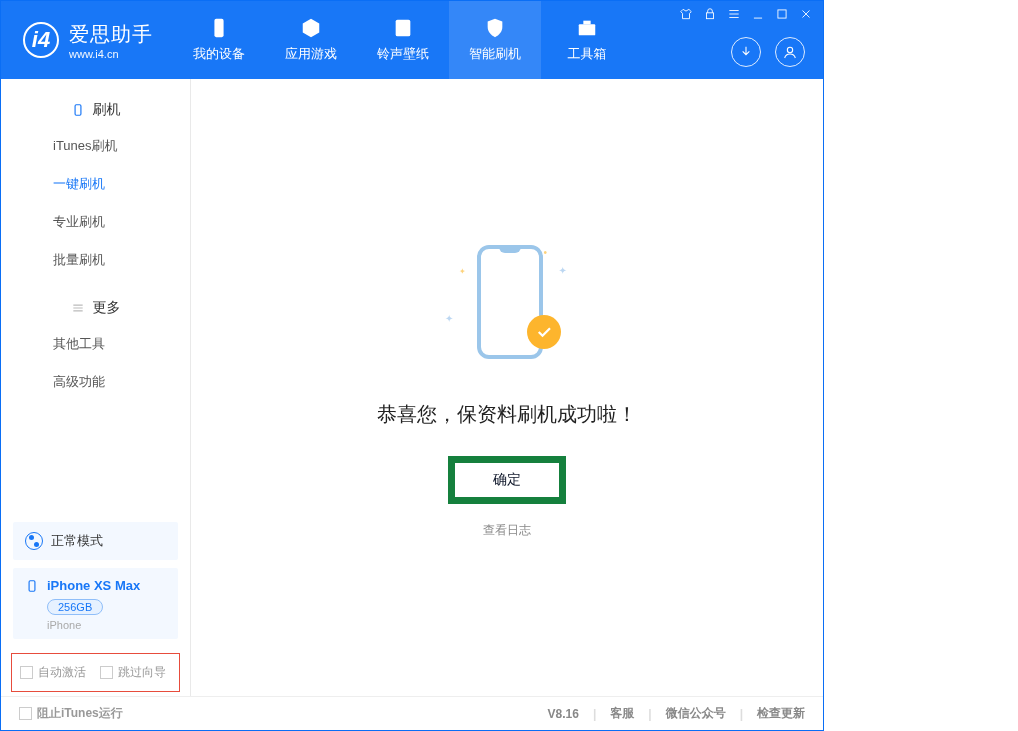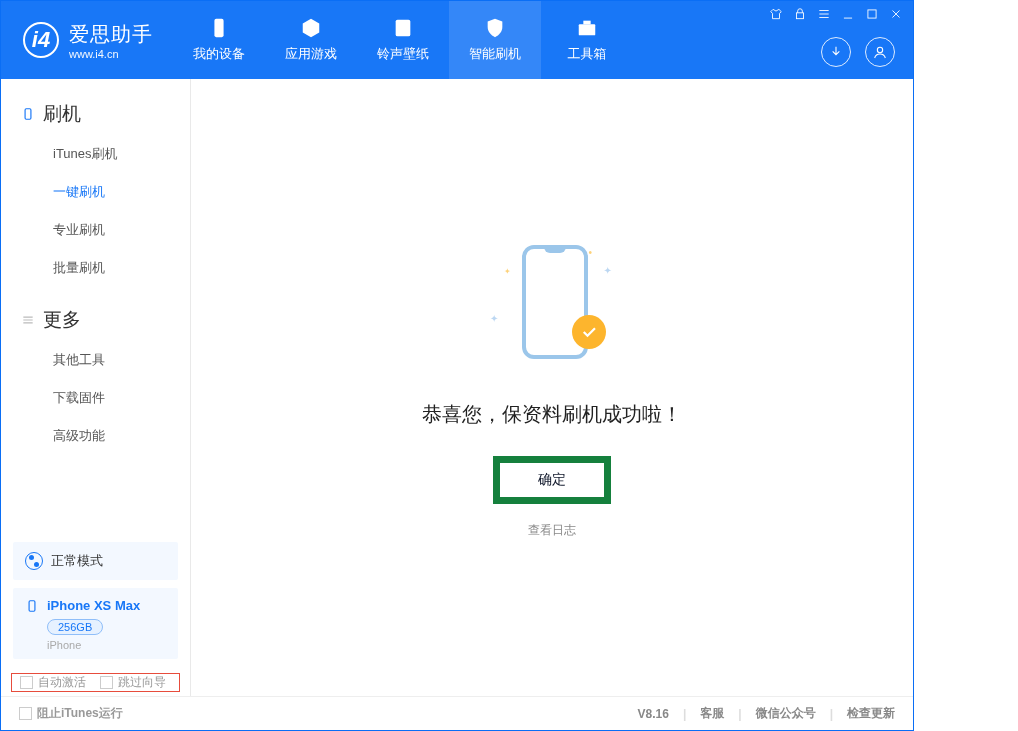--- a/index.html
+++ b/index.html
@@ -1,51 +1,51 @@
 <!DOCTYPE html>
 <html><head>
 <meta charset="utf-8">
 <style>
 * { margin: 0; padding: 0; box-sizing: border-box; font-family: "Microsoft YaHei", Arial, sans-serif; }
 body { background: #fff; }
-.app-window { width: 914px; height: 731px; border: 1px solid #0a6ef5; display: flex; flex-direction: column; }
+.app-window { width: 824px; height: 731px; border: 1px solid #0a6ef5; display: flex; flex-direction: column; }
 .header { height: 78px; background: linear-gradient(to bottom, #1877f7, #1877f7); display: flex; align-items: stretch; color: #fff; flex-shrink: 0; position: relative; }
 .logo-block { display: flex; align-items: center; padding: 0 20px 0 22px; }
 .logo-circle { width: 36px; height: 36px; border-radius: 50%; border: 2.5px solid #fff; display: flex; align-items: center; justify-content: center; font-weight: bold; font-style: italic; font-size: 22px; margin-right: 10px; }
 .logo-text .big { font-size: 20px; font-weight: 500; letter-spacing: 1px; }
 .logo-text .small { font-size: 11px; opacity: .95; }
 .nav { display: flex; }
 .nav-item { width: 92px; display: flex; flex-direction: column; align-items: center; justify-content: center; font-size: 13px; cursor: pointer; gap: 6px; }
 .nav-item.active { background: rgba(255,255,255,.12); }
 .nav-icon { width: 22px; height: 22px; display: flex; align-items: center; justify-content: center; }
 .nav-icon svg { width: 22px; height: 22px; fill: #fff; }
 .header-right { position: absolute; right: 10px; top: 6px; display: flex; gap: 10px; align-items: center; }
 .header-right svg { width: 14px; height: 14px; stroke: #fff; fill: none; stroke-width: 1.5; cursor: pointer; }
 .header-user { position: absolute; right: 18px; bottom: 12px; display: flex; gap: 14px; }
 .huser-btn { width: 30px; height: 30px; border: 1.5px solid rgba(255,255,255,.85); border-radius: 50%; display: flex; align-items: center; justify-content: center; cursor: pointer; }
 .huser-btn svg { width: 16px; height: 16px; stroke: #fff; fill: none; stroke-width: 1.6; }
 .body { flex: 1; display: flex; overflow: hidden; }
 .sidebar { width: 190px; border-right: 1px solid #e9e9e9; display: flex; flex-direction: column; padding-top: 14px; }
-.side-section-title { display: flex; align-items: center; gap: 8px; padding: 8px 20px; font-size: 19px; color: #333; font-weight: 500; }
+.side-section-title { display: flex; align-items: center; gap: 8px; padding: 8px 20px; font-size: 14px; color: #333; font-weight: 500; justify-content: center; }
 .side-section-title svg { width: 14px; height: 14px; }
 .side-item { padding: 10px 20px 10px 52px; font-size: 13px; color: #555; cursor: pointer; }
 .side-item.active { color: #1877f7; }
 .side-spacer { flex: 1; }
 .mode-card, .device-card { margin: 4px 12px; background: #f3f8ff; border-radius: 2px; padding: 10px 12px; font-size: 13px; }
 .mode-card { display: flex; align-items: center; gap: 8px; color: #333; }
 .mode-icon { width: 18px; height: 18px; border-radius: 50%; border: 1.5px solid #1877f7; display: inline-flex; align-items: center; justify-content: center; position: relative; }
 .mode-icon::before, .mode-icon::after { content: ""; position: absolute; width: 5px; height: 5px; border-radius: 50%; background: #1877f7; }
 .mode-icon::before { top: 2px; left: 3px; }
 .mode-icon::after { bottom: 2px; right: 3px; }
 .device-card { padding: 10px 12px 8px; }
 .device-row1 { display: flex; align-items: center; gap: 8px; color: #1877f7; font-weight: 600; font-size: 13px; }
 .device-row1 svg { width: 14px; height: 14px; }
 .device-badge { display: inline-block; margin: 6px 0 2px 22px; padding: 1px 10px; font-size: 11px; color: #1877f7; border: 1px solid #8fbef9; border-radius: 10px; background: #e6f1ff; }
 .device-sub { font-size: 11px; color: #aaa; margin-left: 22px; margin-top: 2px; }
-.bottom-opts { border: 1.5px solid #e74c3c; margin: 10px 10px 4px; padding: 0 8px; display: flex; gap: 14px; align-items: flex-start; }
+.bottom-opts { border: 1.5px solid #e74c3c; margin: 10px 10px 4px; padding: 10px 8px; display: flex; gap: 14px; align-items: flex-start; }
 .chk { display: flex; align-items: center; gap: 5px; font-size: 12px; color: #999; cursor: pointer; }
 .chk-box { width: 13px; height: 13px; border: 1px solid #ccc; background: #fff; }
 .main { flex: 1; display: flex; flex-direction: column; align-items: center; justify-content: center; }
 .illus { width: 140px; height: 140px; position: relative; margin-bottom: 24px; }
 .illus-phone { position: absolute; left: 40px; top: 8px; width: 66px; height: 114px; border: 4px solid #9bc6ea; border-radius: 12px; background: #fff; }
 .illus-phone::before { content: ""; position: absolute; top: -4px; left: 18px; width: 22px; height: 8px; background: #9bc6ea; border-radius: 0 0 6px 6px; }
 .illus-check { position: absolute; right: 16px; bottom: 28px; width: 34px; height: 34px; border-radius: 50%; background: #fdb52d; display: flex; align-items: center; justify-content: center; }
 .illus-check svg { width: 18px; height: 18px; stroke: #fff; stroke-width: 3; fill: none; }
 .sparkle { position: absolute; color: #bcd7f2; font-size: 10px; }
 .s1 { left: 8px; top: 76px; } .s2 { left: 22px; top: 30px; color: #fdd27a; font-size: 8px; } .s3 { right: 10px; top: 28px; } .s4 { right: 30px; top: 10px; color: #fdd27a; }
@@ -164,21 +164,20 @@
       <div class="side-item">专业刷机</div>
       <div class="side-item">批量刷机</div>
 
       <div class="side-section-title" style="margin-top:12px">
         <svg viewBox="0 0 24 24" fill="none" stroke="#bbb" stroke-width="2">
             <path d="M4 7h16M4 12h16M4 17h16"></path>
           </svg>
         <span>更多</span>
       </div>
       <div class="side-item">其他工具</div>
-      <div class="side-item">下载固件</div>
       <div class="side-item">高级功能</div>
 
       <div class="side-spacer"></div>
 
       <div class="mode-card">
         <span class="mode-icon"></span>
         <span>正常模式</span>
       </div>
       <div class="device-card">
         <div class="device-row1">

